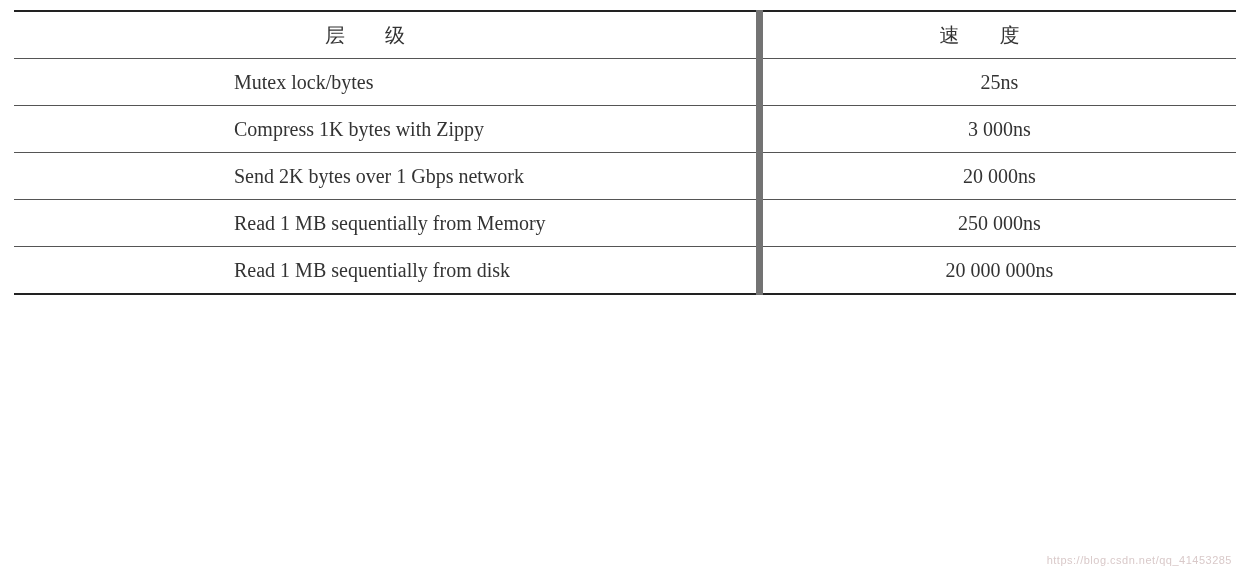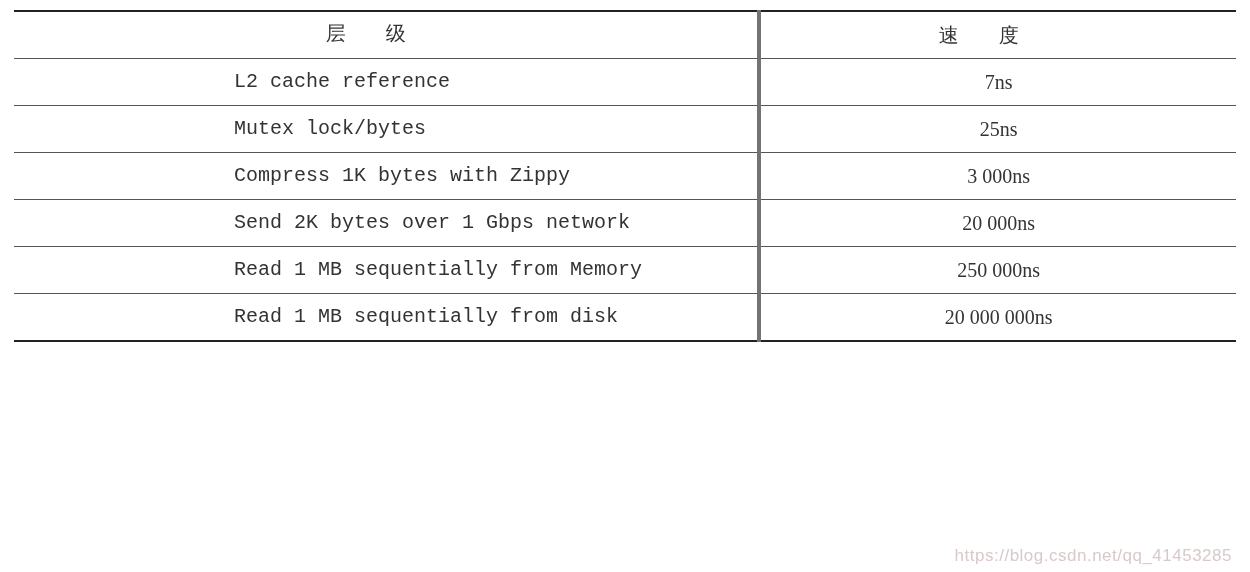--- a/index.html
+++ b/index.html
@@ -33,58 +33,53 @@
       padding: 9px 10px;
       font-weight: normal;
       font-size: 20px;
       line-height: 1.4;
       vertical-align: middle;
     }
     th.col-level, td.col-level {
       width: 61%;
       text-align: left;
       padding-left: 220px;
-      border-right: 4px solid #737373;
-      font-family: Liberation Mono, monospace;
+      border-right: 7px solid #737373;
     }
     th.col-speed, td.col-speed {
       width: 39%;
       text-align: center;
     }
     th.col-level, th.col-speed {
       text-align: center;
       padding-left: 10px;
       letter-spacing: 2em;
     }
     .watermark {
       position: absolute;
       right: 18px;
       bottom: 6px;
-      font-size: 17px;
+      font-size: 11px;
       color: #d9c9c9;
       letter-spacing: 0.5px;
       font-family: Arial, sans-serif;
       pointer-events: none;
     }
   </style>
 </head>
 <body>
 
 <table>
   <thead>
     <tr>
       <th class="col-level">层级</th>
       <th class="col-speed">速度</th>
     </tr>
   </thead>
   <tbody>
-    <tr>
-      <td class="col-level">L2 cache reference</td>
-      <td class="col-speed">7ns</td>
-    </tr>
     <tr>
       <td class="col-level">Mutex lock/bytes</td>
       <td class="col-speed">25ns</td>
     </tr>
     <tr>
       <td class="col-level">Compress 1K bytes with Zippy</td>
       <td class="col-speed">3 000ns</td>
     </tr>
     <tr>
       <td class="col-level">Send 2K bytes over 1 Gbps network</td>

